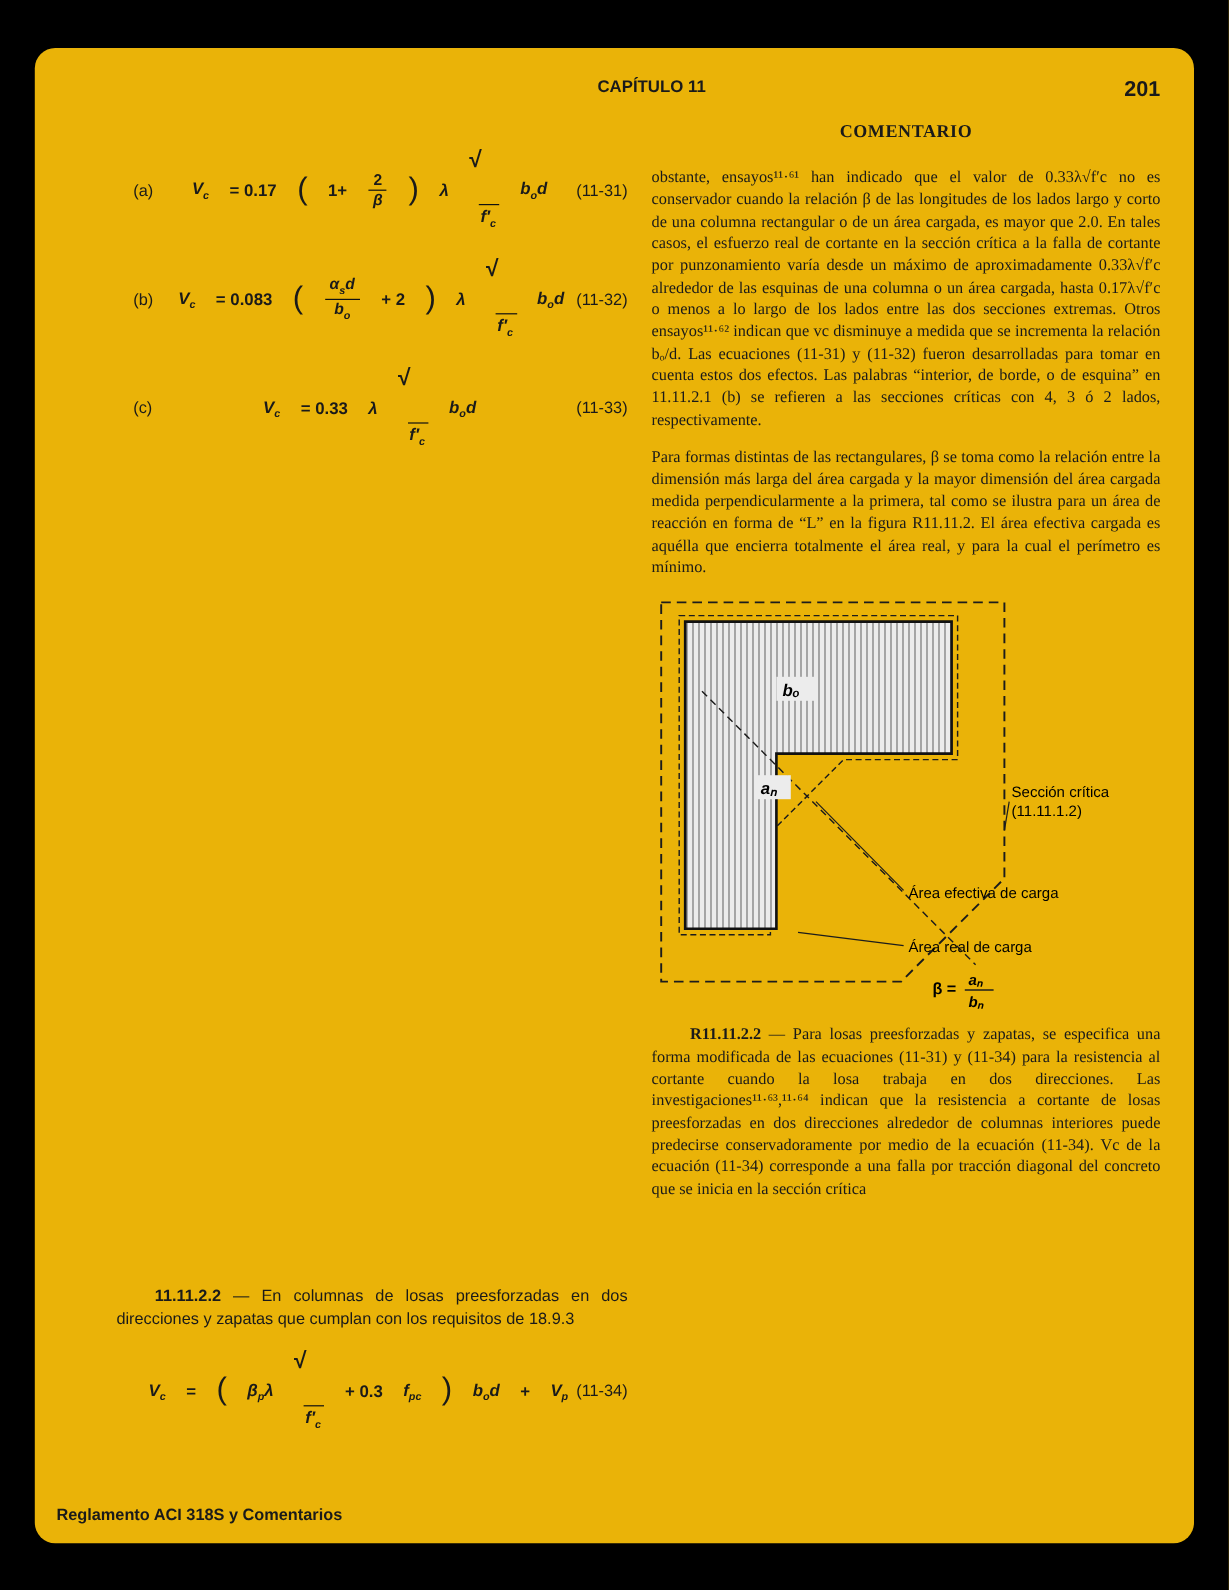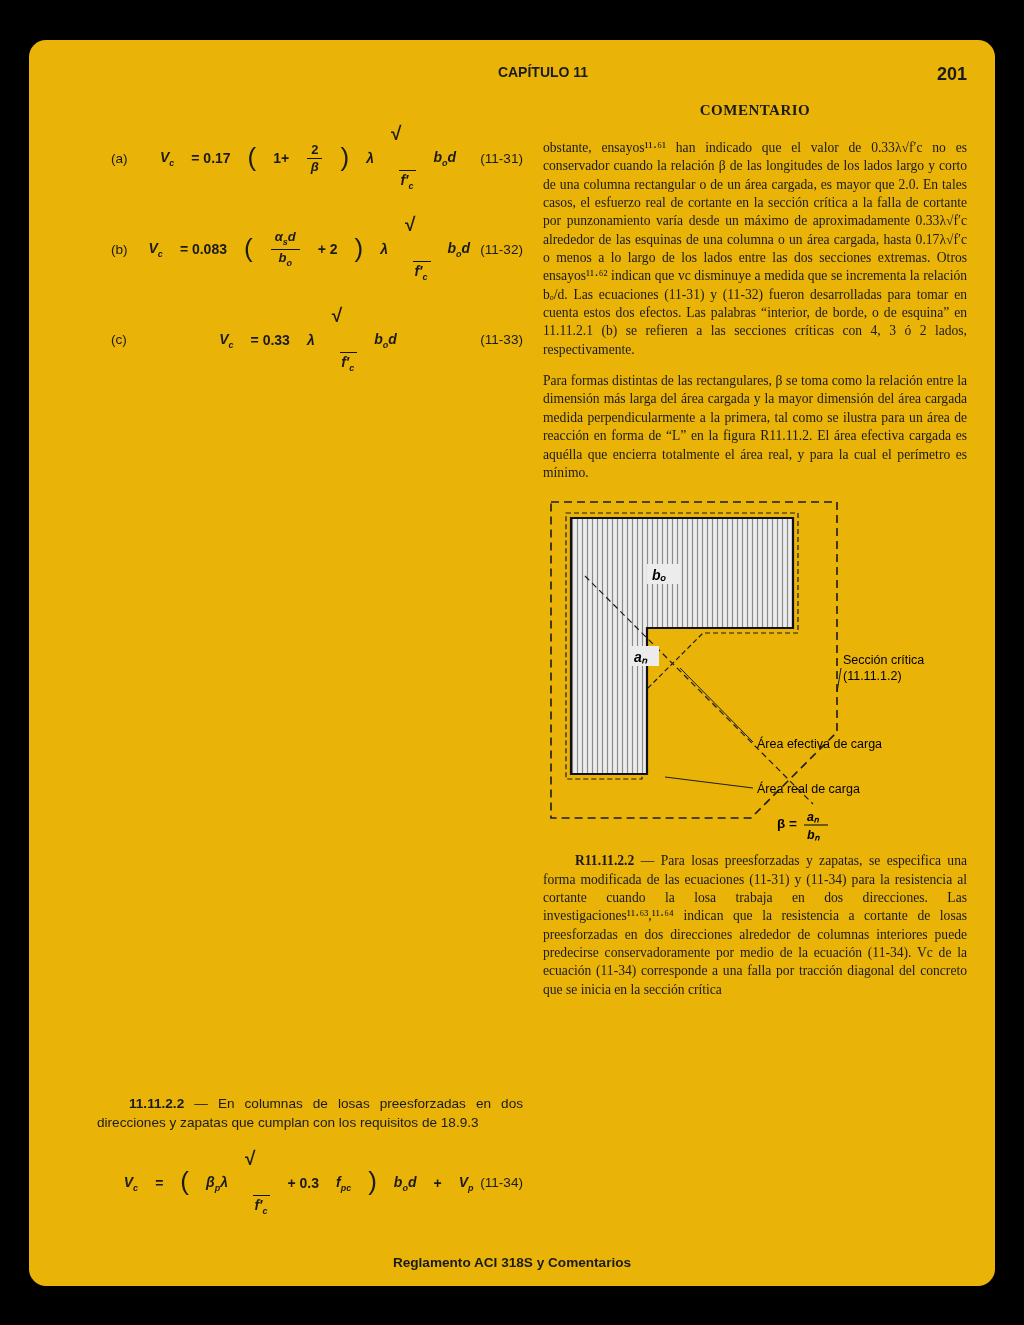--- a/index.html
+++ b/index.html
@@ -40,30 +40,30 @@
   .mi  { font-style:italic; }
   .eq-body sub { font-size:9px; font-style:italic; }
   .bigp { font-size:26px; font-weight:400; line-height:0.9; transform:translateY(-1px); }
   .frac { display:inline-flex; flex-direction:column; align-items:center; font-size:13px; line-height:1.1; margin:0 1px; }
   .fnum { border-bottom:1.2px solid #111; padding:0 4px 1px; }
   .fden { padding-top:1px; }
   .sqrt { display:inline-flex; align-items:flex-start; }
   .rsign { font-size:19px; font-weight:bold; line-height:1; transform:translateY(-2px); }
   .rbar  { border-top:1.4px solid #111; padding:1px 3px 0 1px; margin-left:-2px;margin-top:44px; }
 
-  .left-bottom { position:absolute; top:994px; left:0; width:426px; }
+  .left-bottom { position:absolute; top:970px; left:0; width:426px; }
 
   
   .figure-wrap { margin:14px 0 0 2px; }
   .fig-caption { font-family:"Liberation Serif","DejaVu Serif",serif; font-style:italic;
                  font-size:13.2px; line-height:1.35; margin:14px 0 18px; text-align:left; }
   .fig-svg text { font-family:"Liberation Sans", sans-serif; }
 
-  .footer { position:absolute; bottom:16px; left:0; right:0; text-align:center;
-            font-weight:bold; font-size:13.6px; }
+  .footer { position:absolute; bottom:16px; left:0; right:0; 
+            font-weight:bold; font-size:13.6px;padding-left:18px; }
 </style>
 </head>
 <body>
 
 <div class="page">
 
   <div class="page-header">
     <div class="chapter">CAPÍTULO 11</div>
     <div class="pageno">201</div>
   </div>

